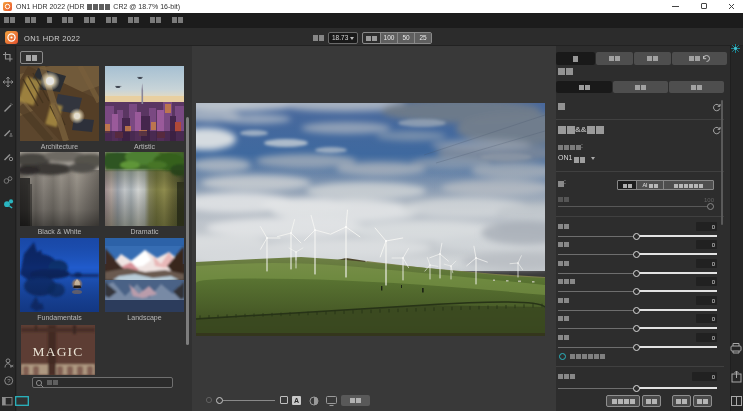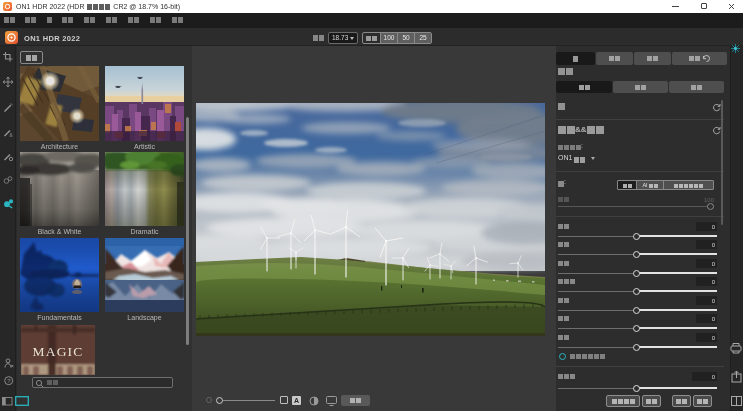--- a/index.html
+++ b/index.html
@@ -27,21 +27,21 @@
     <div class="a" style="left:84px;top:17px;"><i class="z" style="width:11px;height:6px;background:repeating-linear-gradient(90deg,#8f8f8f 0 5px,transparent 5px 6px);"></i></div>
     <div class="a" style="left:106px;top:17px;"><i class="z" style="width:11px;height:6px;background:repeating-linear-gradient(90deg,#8f8f8f 0 5px,transparent 5px 6px);"></i></div>
     <div class="a" style="left:128px;top:17px;"><i class="z" style="width:11px;height:6px;background:repeating-linear-gradient(90deg,#8f8f8f 0 5px,transparent 5px 6px);"></i></div>
     <div class="a" style="left:150px;top:17px;"><i class="z" style="width:11px;height:6px;background:repeating-linear-gradient(90deg,#8f8f8f 0 5px,transparent 5px 6px);"></i></div>
     <div class="a" style="left:172px;top:17px;"><i class="z" style="width:11px;height:6px;background:repeating-linear-gradient(90deg,#8f8f8f 0 5px,transparent 5px 6px);"></i></div>
     <div class="a" style="left:0;top:28px;width:743px;height:18px;background:#2c2c2c;border-bottom:1px solid #222;"></div>
     <div class="a" style="left:5px;top:31px;width:13px;height:13px;border-radius:3px;background:linear-gradient(135deg,#f2a23e,#e4512e);"><svg width="13" height="13">
         <circle cx="6.5" cy="6.5" r="3.6" fill="none" stroke="#fff" stroke-width="1.2"></circle>
         <circle cx="6.5" cy="6.5" r="1.1" fill="#fff"></circle>
       </svg></div>
-    <span class="t" style="left:24px;top:34px;font-size:7.5px;color:#cfcfcf;letter-spacing:.3px;font-weight:bold;">ON1 HDR 2022</span>
+    <span class="t" style="left:24px;top:34px;font-size:7.5px;color:#cfcfcf;letter-spacing:.3px;">ON1 HDR 2022</span>
     <div class="a" style="left:313px;top:35px;"><i class="z" style="width:11px;height:6px;background:repeating-linear-gradient(90deg,#9a9a9a 0 5px,transparent 5px 6px);"></i></div>
     <div class="a" style="left:328px;top:32px;width:30px;height:12px;background:#191919;border:1px solid #6a6a6a;border-radius:2px;color:#d8d8d8;font-size:6.5px;line-height:10px;padding-left:3px;">18.73<span style="position:absolute;right:3px;top:4px;width:0;height:0;border-left:2.5px solid transparent;border-right:2.5px solid transparent;border-top:3px solid #bbb;"></span></div>
     <div class="a" style="left:362px;top:32px;width:70px;height:12px;border:1px solid #8a8a8a;border-radius:2px;display:flex;align-items:center;">
       <span style="width:17px;text-align:center;"><i class="z" style="width:11px;height:5px;background:repeating-linear-gradient(90deg,#b4b4b4 0 5px,transparent 5px 6px);"></i></span>
       <span style="flex:1;background:#5f5f5f;color:#e8e8e8;font-size:6.5px;text-align:center;line-height:10px;border-left:1px solid #8a8a8a;">100</span>
       <span style="flex:1;background:#5f5f5f;color:#e8e8e8;font-size:6.5px;text-align:center;line-height:10px;border-left:1px solid #8a8a8a;">50</span>
       <span style="flex:1;background:#5f5f5f;color:#e8e8e8;font-size:6.5px;text-align:center;line-height:10px;border-left:1px solid #8a8a8a;">25</span>
     </div>
     <div class="a" style="left:0;top:46px;width:16px;height:365px;background:#272727;border-right:1px solid #1f1f1f;"></div>
     <div class="a" style="left:3px;top:52px;"><svg width="10" height="10">

